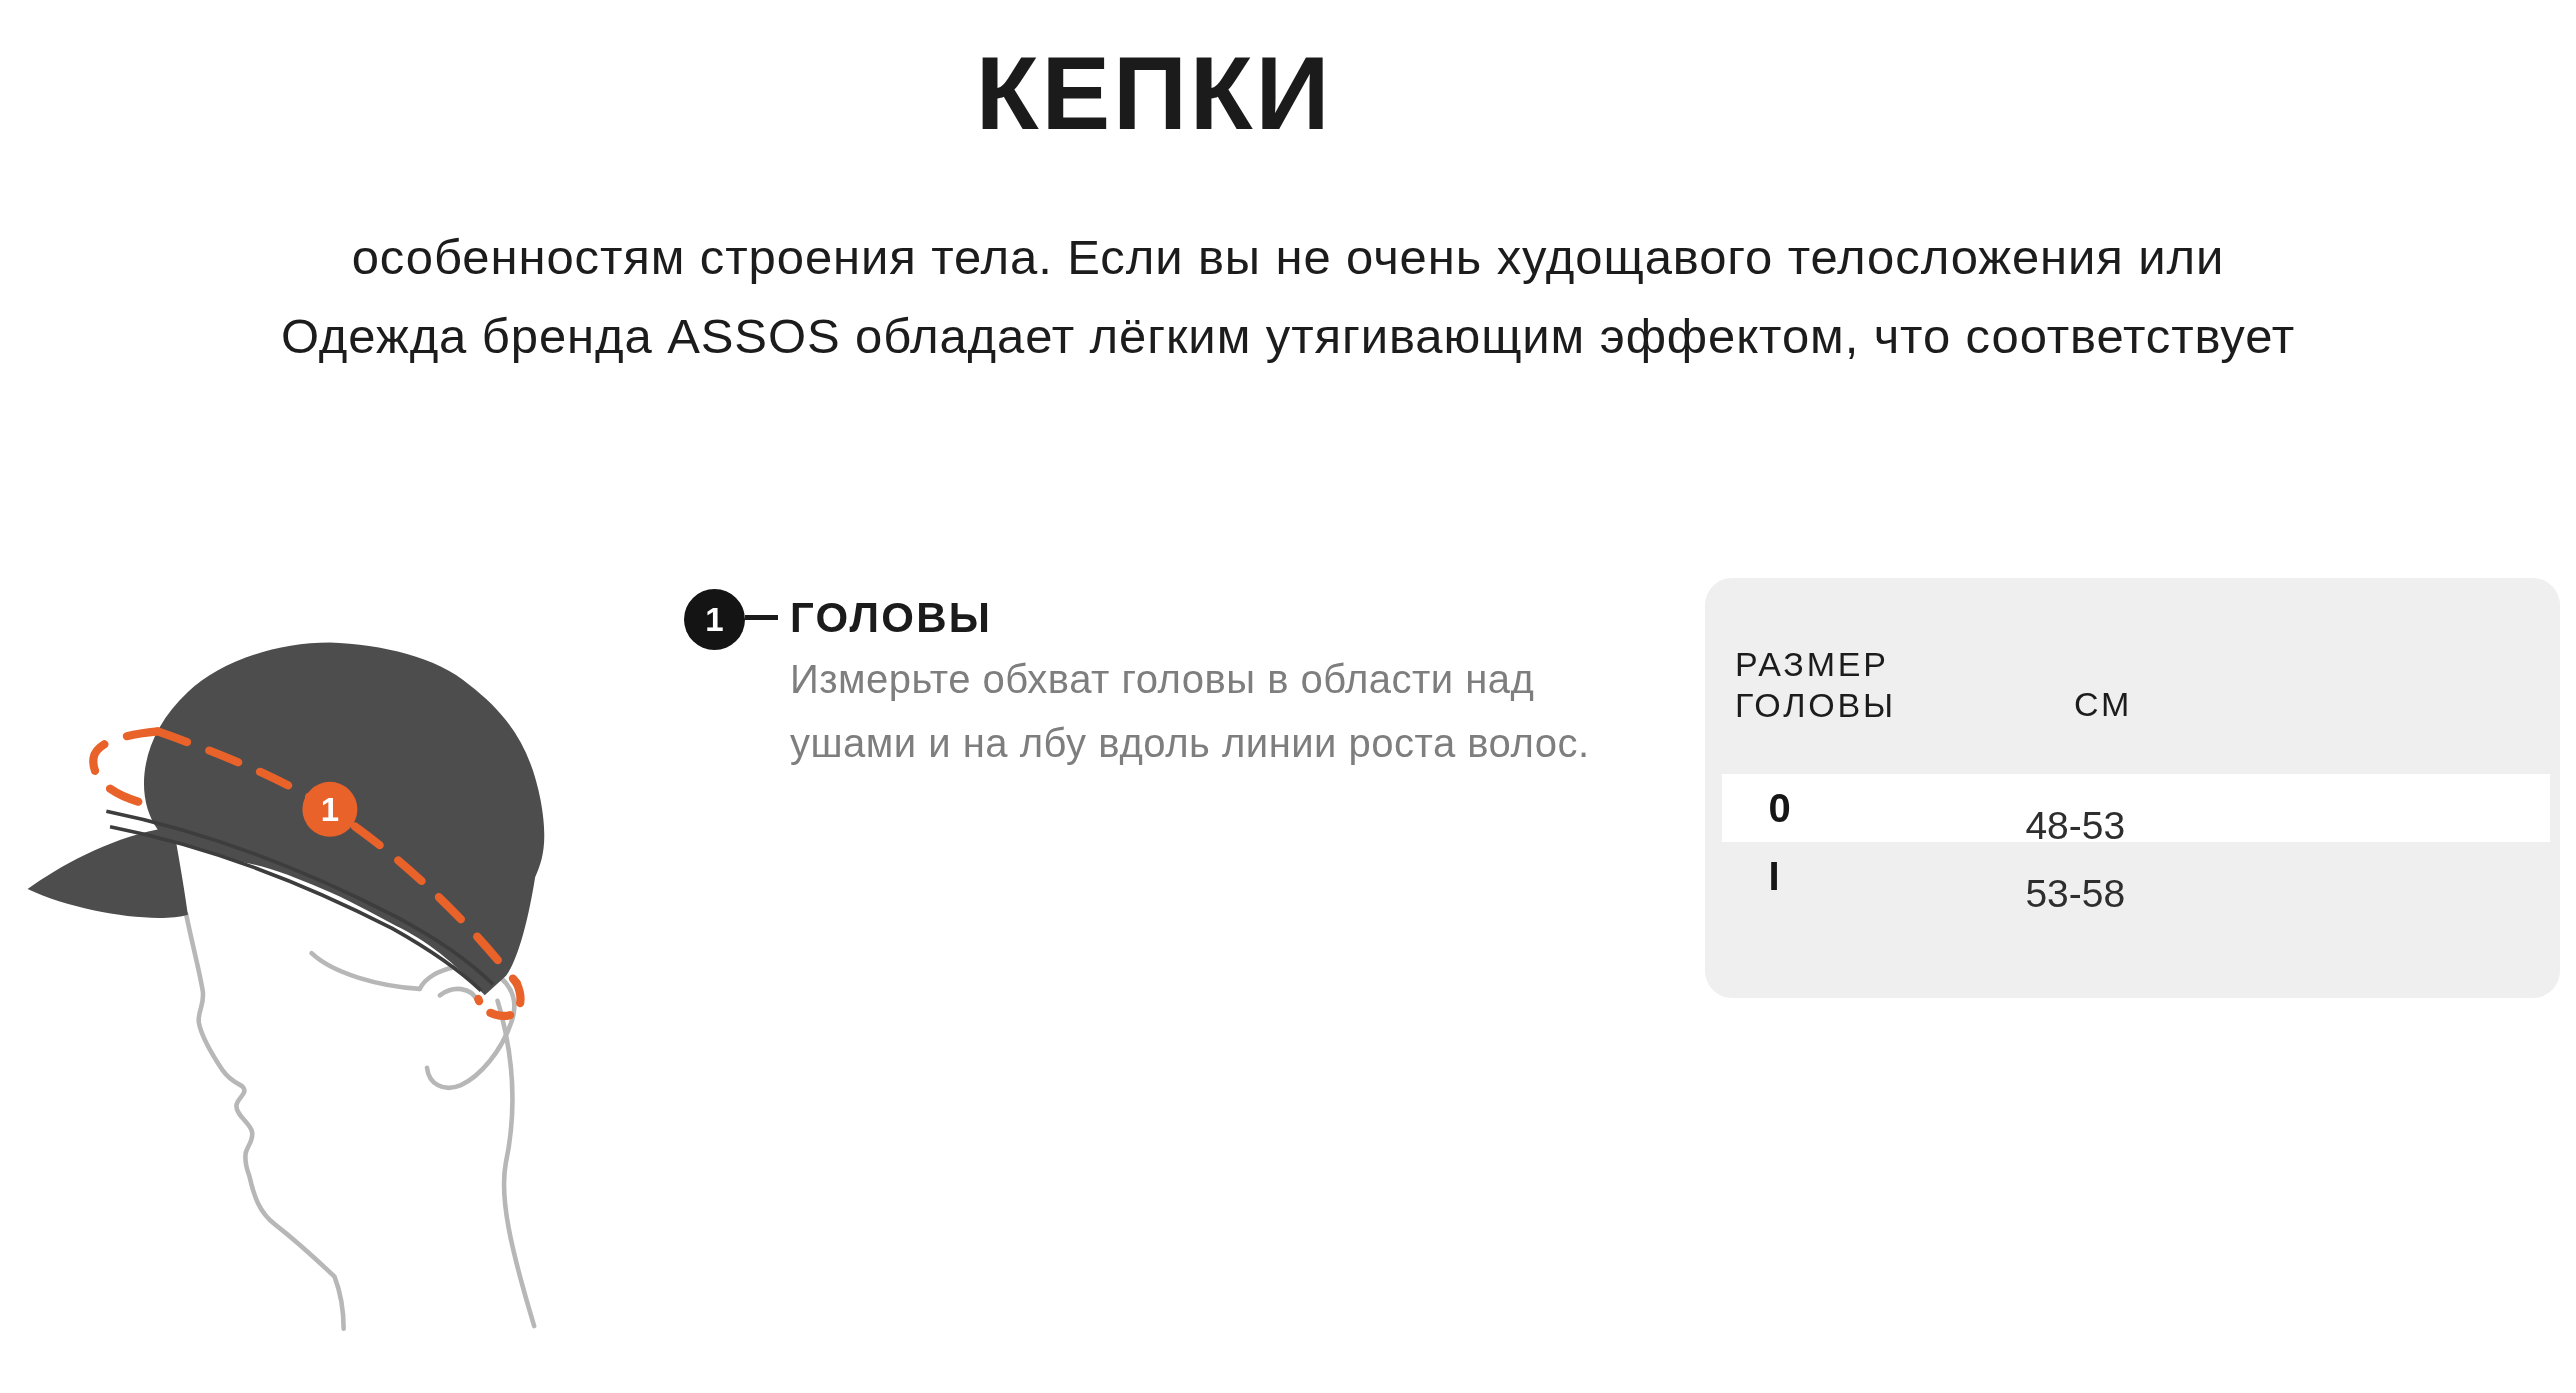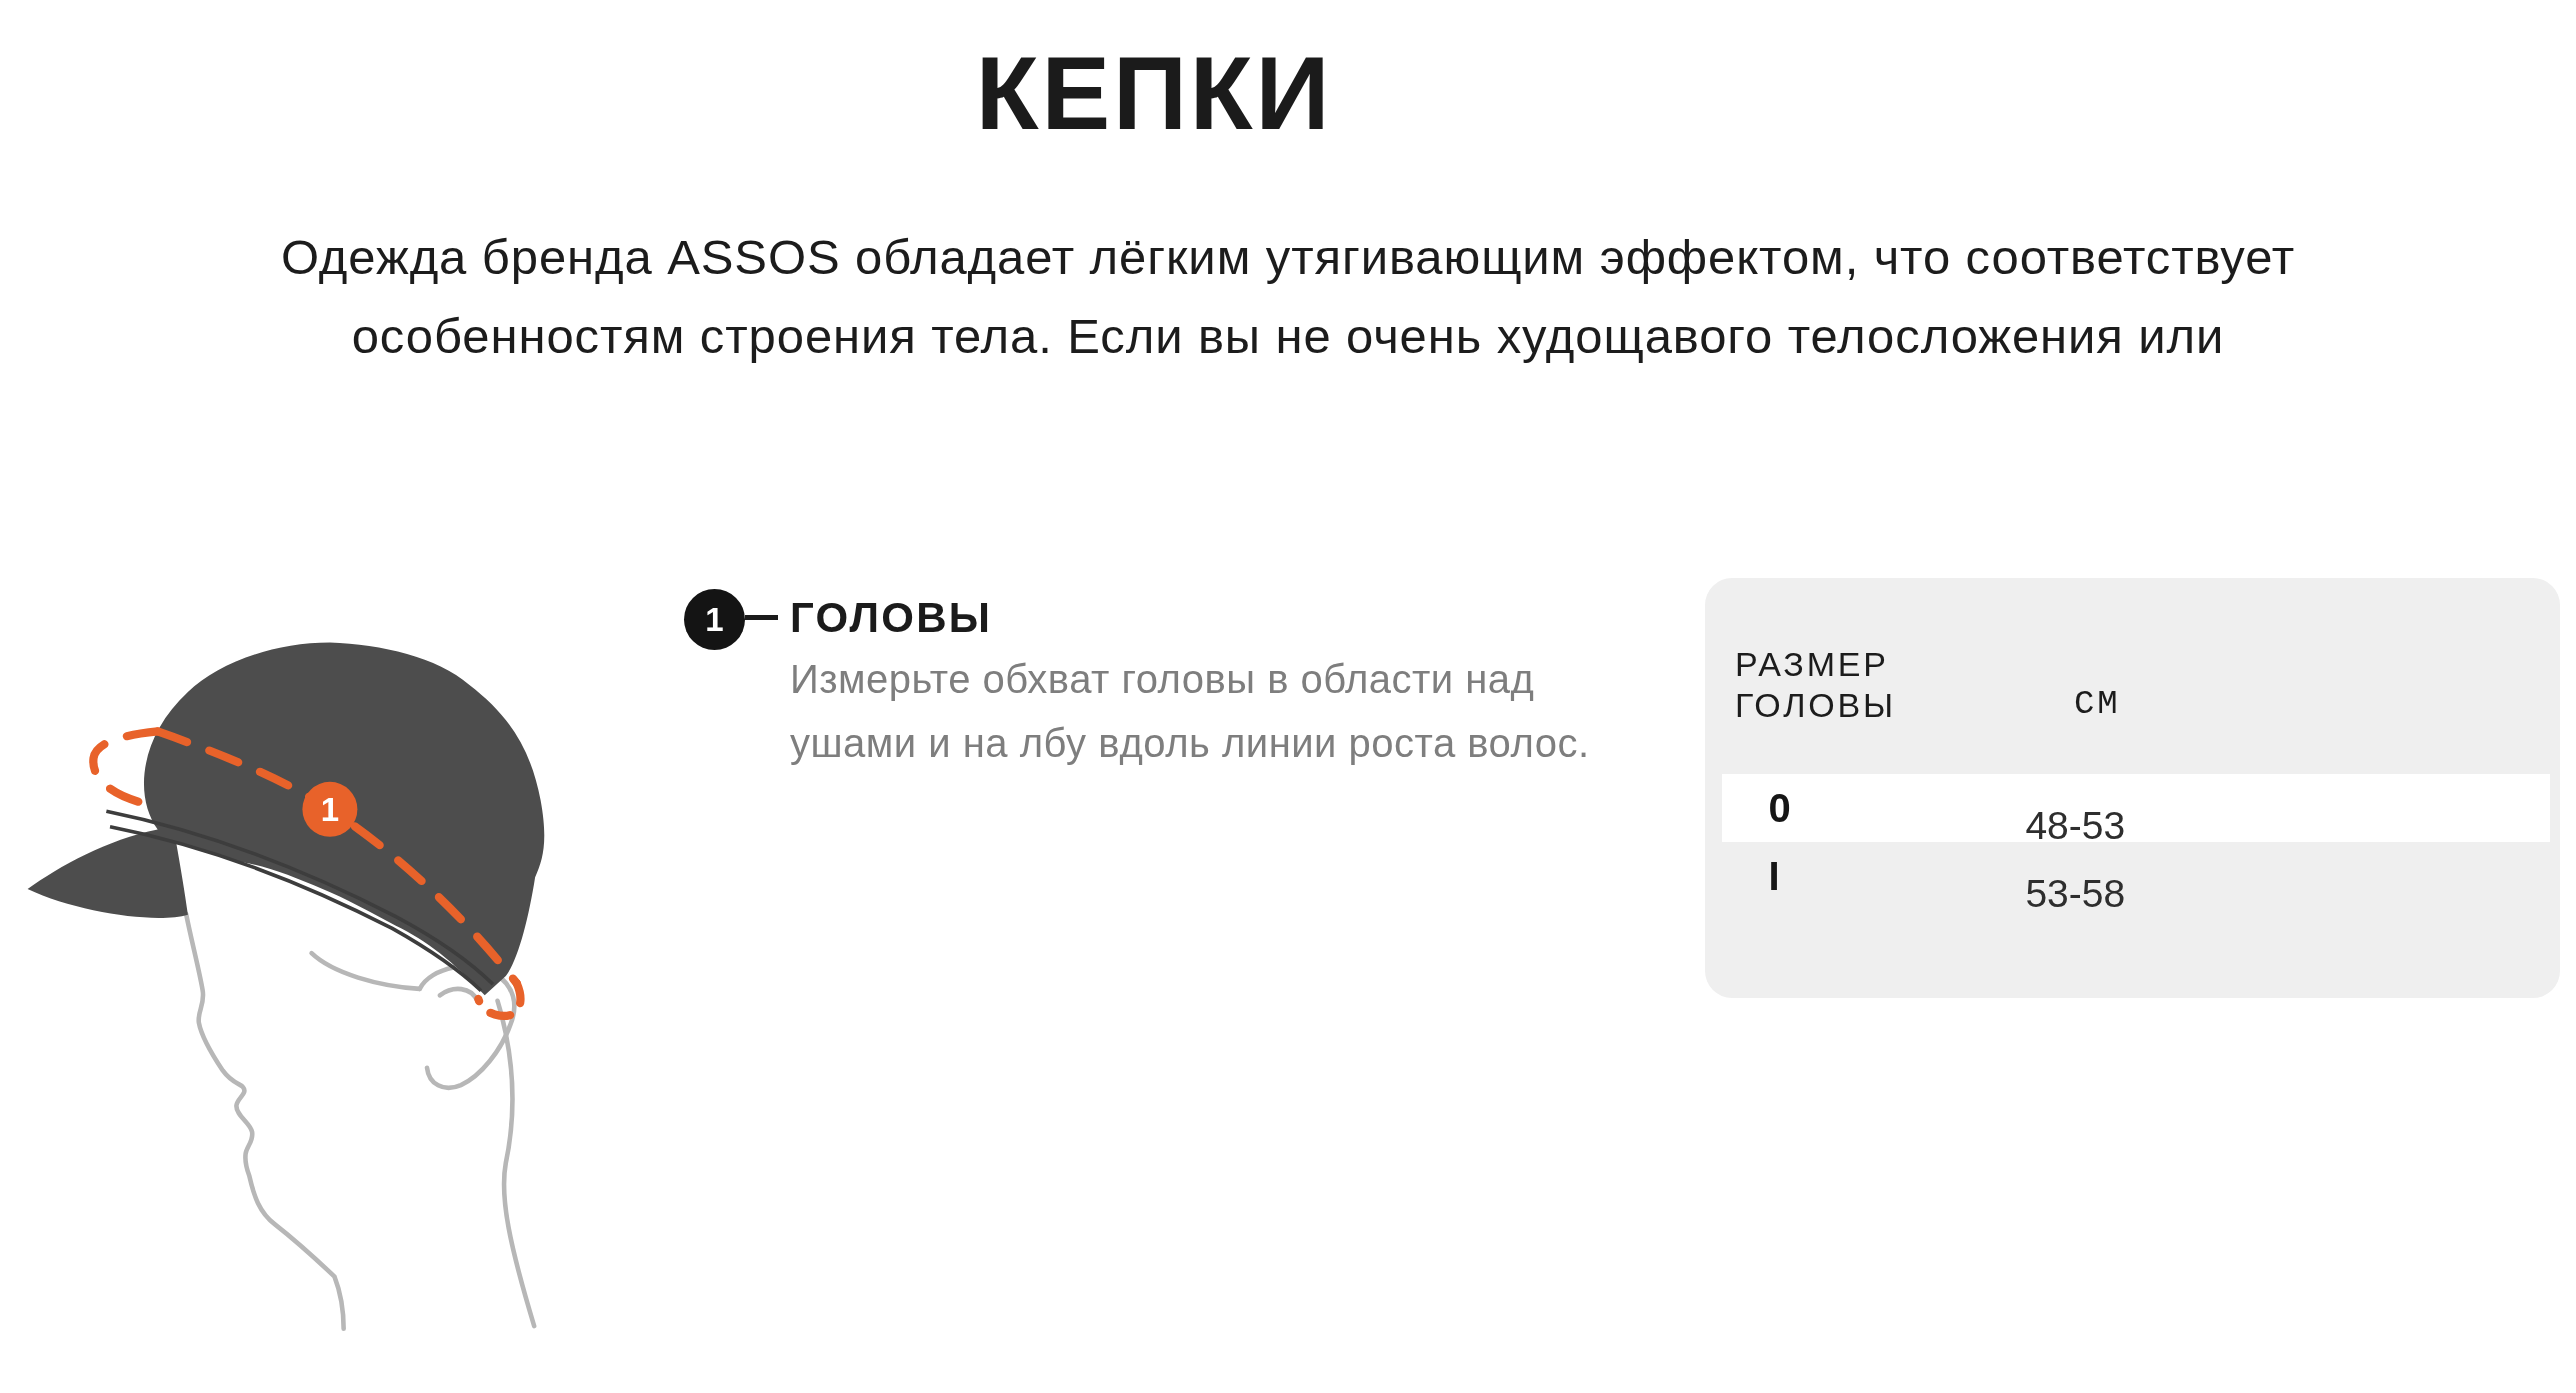--- a/index.html
+++ b/index.html
@@ -34,40 +34,40 @@
   
   .panel{
     position:absolute;left:1705px;top:578px;width:855px;height:420px;background:#efefef;border-radius:27px;
   }
   .panel .h1{
     position:absolute;left:30px;top:66px;width:257px;font-size:34px;line-height:41px;
     letter-spacing:2.8px;color:#1c1c1c;font-weight:400;
   }
   .panel .h2{
     position:absolute;left:369px;top:107px;font-size:34px;letter-spacing:2.8px;
-    color:#1c1c1c;font-weight:400;font-family:Liberation Mono, monospace;
+    color:#1c1c1c;font-weight:400;
   }
   .rows{position:absolute;left:17.4px;top:196px;width:828px;}
   .row{display:flex;align-items:center;height:68px;}
   .row.white{background:#ffffff;}
   .cell-size{width:303px;padding-left:46px;font-size:40px;font-weight:700;color:#161616;box-sizing:border-box;}
   .cell-cm{font-size:39px;font-weight:400;color:#2e2e2e;margin-top:35px;}
   
   .illus{position:absolute;left:23px;top:600px;width:568px;height:743px;}
 </style>
 </head>
 <body>
 
 <div class="page">
 
   <div class="title">КЕПКИ</div>
 
   <div class="intro">
+    <div>особенностям строения тела. Если вы не очень худощавого телосложения или</div>
     <div>Одежда бренда ASSOS обладает лёгким утягивающим эффектом, что соответствует</div>
-    <div>особенностям строения тела. Если вы не очень худощавого телосложения или</div>
   </div>
 
   <svg class="illus" viewBox="0 0 620 810" xmlns="http://www.w3.org/2000/svg">
 
     <g fill="none" stroke="#b7b7b7" stroke-width="5" stroke-linecap="round">
       <path d="M178,342 C184,372 192,402 196,425 C199,441 190,449 192,461 C195,477 206,495 218,513 C228,527 238,528 240,531 C246,538 234,543 233,551 C232,562 248,570 250,580 C252,590 244,596 243,604 C242,612 244,620 247,628 C252,650 258,668 275,681 C298,699 320,719 340,738 C347,756 350,775 350,795"></path>
       <path d="M315,385 C338,407 388,421 433,424"></path>
       <path d="M433,424 C445,400 492,391 516,408 C536,421 541,441 532,463 C522,491 500,519 478,529 C459,537 443,528 441,510"></path>
       <path d="M455,431 C470,420 489,422 496,437"></path>
       <path d="M518,437 C536,497 539,557 527,614 C520,652 532,706 558,792"></path>

